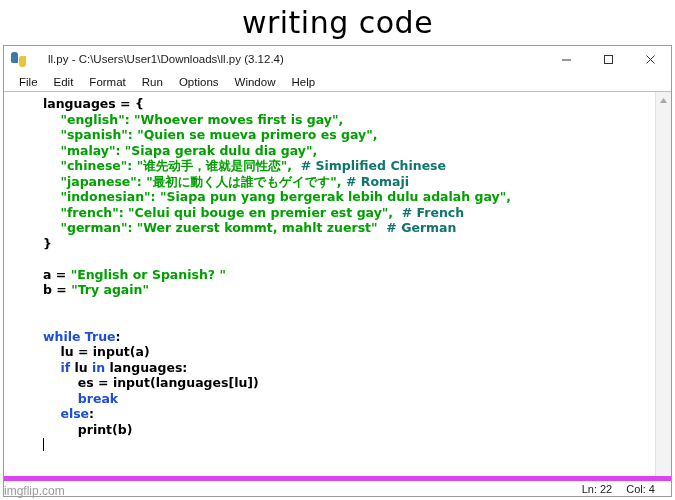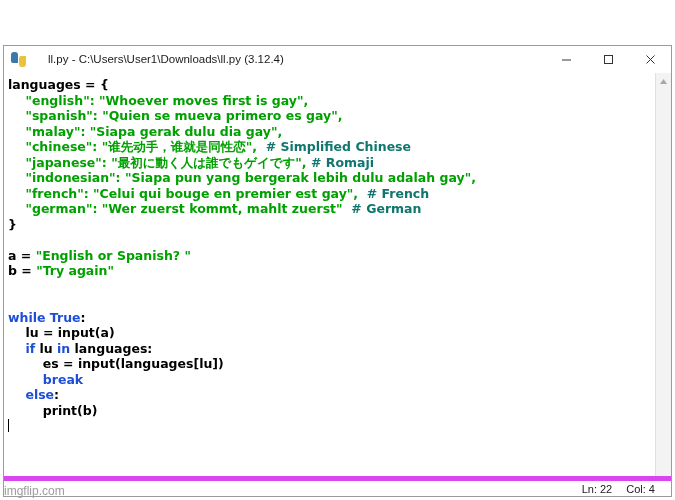--- a/index.html
+++ b/index.html
@@ -80,20 +80,21 @@
   .editor-wrap {
     flex: 1 1 auto; position: relative; display: flex; min-height: 0;
     background: #ffffff;
   }
   .editor {
     flex: 1 1 auto;
     position: relative;
     overflow: hidden;
     padding: 4px 0 0 4px;
     background: #ffffff;
+    margin-left: 35px;
   }
   .code {
     font-family: "DejaVu Sans", sans-serif;
     font-size: 12.5px;
     line-height: 15.5px;
     white-space: pre;
     color: #000000;
     font-weight: 600;
   }
   .code .ln { display: block; height: 15.5px; }
@@ -140,20 +141,21 @@
     font-family: "Liberation Sans", sans-serif;
     z-index: 5;
     margin-top: 32px;
   }
 </style>
 </head>
 <body>
 
 <div id="app">
 
+  <div class="meme-caption">writing code</div>
 
   <div class="window">
 
     <div class="titlebar">
       <div class="title-left">
         <span class="app-icon">
           <span class="s1"></span>
             <span class="s2"></span>
         </span>
         <span class="title-text">ll.py - C:\Users\User1\Downloads\ll.py (3.12.4)</span>
@@ -171,20 +173,29 @@
         </div>
         <div class="win-btn">
           <svg width="11" height="11" viewBox="0 0 11 11">
               <line x1="1.5" y1="1.5" x2="9.5" y2="9.5" stroke="#333" stroke-width="1"></line>
               <line x1="9.5" y1="1.5" x2="1.5" y2="9.5" stroke="#333" stroke-width="1"></line>
             </svg>
         </div>
       </div>
     </div>
 
+    <div class="menubar" id="menubar">
+        <div class="menu-item">File</div>
+        <div class="menu-item">Edit</div>
+        <div class="menu-item">Format</div>
+        <div class="menu-item">Run</div>
+        <div class="menu-item">Options</div>
+        <div class="menu-item">Window</div>
+        <div class="menu-item">Help</div>
+      </div>
 
     <div class="editor-wrap">
       <div class="editor">
         <div class="code" id="code-root"><span class="ln"><span class="tok-def">languages = {</span></span><span class="ln">    <span class="tok-str">"english": "Whoever moves first is gay",</span></span><span class="ln">    <span class="tok-str">"spanish": "Quien se mueva primero es gay",</span></span><span class="ln">    <span class="tok-str">"malay": "Siapa gerak dulu dia gay",</span></span><span class="ln">    <span class="tok-str">"chinese": "谁先动手，谁就是同性恋",</span><span class="tok-def">  </span><span class="tok-cmt"># Simplified Chinese</span></span><span class="ln">    <span class="tok-str">"japanese": "最初に動く人は誰でもゲイです",</span><span class="tok-def"> </span><span class="tok-cmt"># Romaji</span></span><span class="ln">    <span class="tok-str">"indonesian": "Siapa pun yang bergerak lebih dulu adalah gay",</span></span><span class="ln">    <span class="tok-str">"french": "Celui qui bouge en premier est gay",</span><span class="tok-def">  </span><span class="tok-cmt"># French</span></span><span class="ln">    <span class="tok-str">"german": "Wer zuerst kommt, mahlt zuerst"</span><span class="tok-def">  </span><span class="tok-cmt"># German</span></span><span class="ln"><span class="tok-def">}</span></span><span class="ln"></span><span class="ln"><span class="tok-def">a = </span><span class="tok-str">"English or Spanish? "</span></span><span class="ln"><span class="tok-def">b = </span><span class="tok-str">"Try again"</span></span><span class="ln"></span><span class="ln"></span><span class="ln"><span class="tok-kw">while True</span><span class="tok-def">:</span></span><span class="ln">    <span class="tok-def">lu = </span><span class="tok-bi">input</span><span class="tok-def">(a)</span></span><span class="ln">    <span class="tok-kw">if</span><span class="tok-def"> lu </span><span class="tok-kw">in</span><span class="tok-def"> languages:</span></span><span class="ln">        <span class="tok-def">es = </span><span class="tok-bi">input</span><span class="tok-def">(languages[lu])</span></span><span class="ln">        <span class="tok-kw">break</span></span><span class="ln">    <span class="tok-kw">else</span><span class="tok-def">:</span></span><span class="ln">        <span class="tok-bi">print</span><span class="tok-def">(b)</span></span><span class="ln"><span class="caret"></span></span></div>
       </div>
       <div class="vscroll">
         <div class="sb-arrow">
           <svg width="9" height="7" viewBox="0 0 9 7">
               <path d="M4.5 1 L8 6 L1 6 Z" fill="#a8a8a8"></path>
             </svg>

